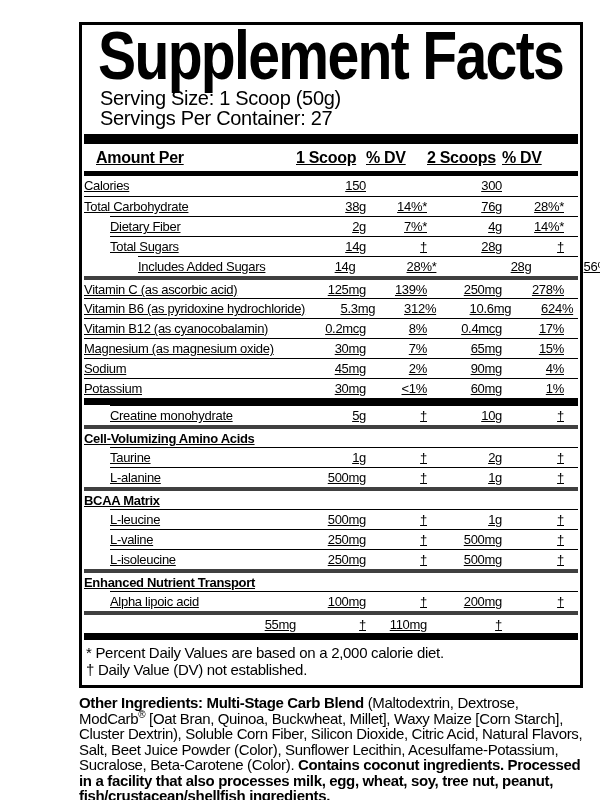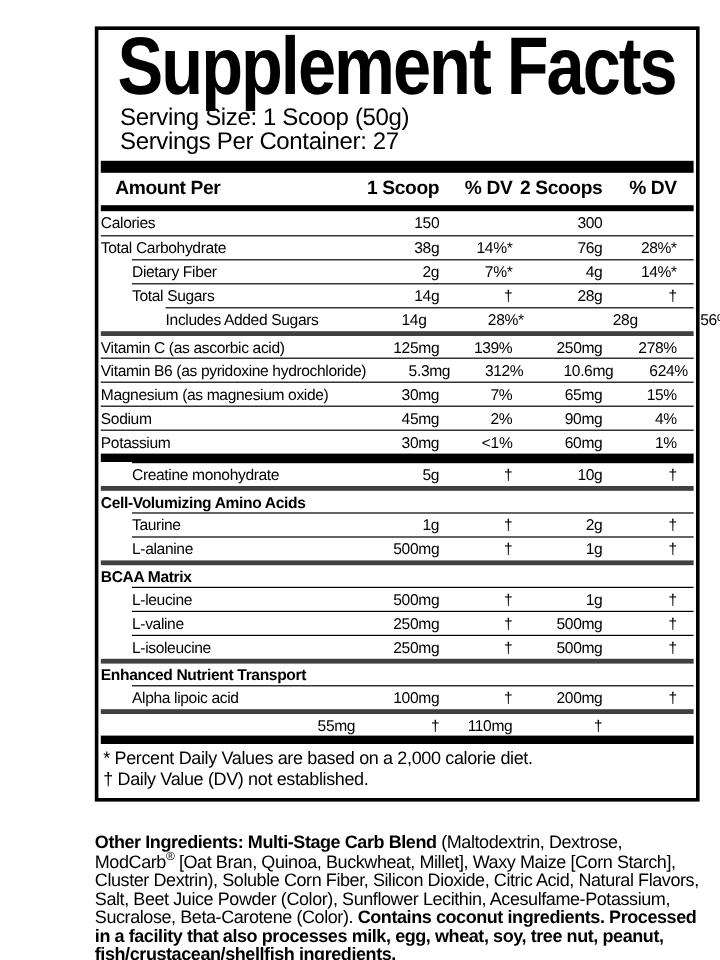--- a/index.html
+++ b/index.html
@@ -42,29 +42,30 @@
 
   .bar { background: #000; }
   .bar-top { height: 10px; }
   .bar-mid { height: 5px; }
   .bar-section { height: 7px; }
 
   .grid-row {
     display: grid;
     grid-template-columns: 1fr 70px 61px 75px 62px;
     padding-right: 14px;
+    text-decoration: underline;
   }
   .header-row {
     height: 27px; line-height: 27px;
     font-weight: bold;
     font-size: 16px;
     letter-spacing: -0.3px;
   }
   .header-row .hname { padding-left: 12px; }
-  .hval { text-align: right; white-space: nowrap; }
+  .hval { white-space: nowrap; }
 
   .row {
     height: 19px; line-height: 19px;
     font-size: 13px;
     letter-spacing: -0.3px;
   }
   .row.sep-none   { height: 20px; }
   .row.sep-thin   { border-top: 1px solid #000; }
   .row.sep-medium { border-top: 4px solid #404040; height: 18px; }
   .row.ind1 { margin-left: 26px; }
@@ -163,20 +164,27 @@
           <span class="val">278%</span>
         </div>
         <div class="grid-row row sep-thin">
           <span class="name">Vitamin B6 (as pyridoxine hydrochloride)</span>
           <span class="val">5.3mg</span>
           <span class="val">312%</span>
           <span class="val">10.6mg</span>
           <span class="val">624%</span>
         </div>
         <div class="grid-row row sep-thin">
+          <span class="name">Vitamin B12 (as cyanocobalamin)</span>
+          <span class="val">0.2mcg</span>
+          <span class="val">8%</span>
+          <span class="val">0.4mcg</span>
+          <span class="val">17%</span>
+        </div>
+        <div class="grid-row row sep-thin">
           <span class="name">Magnesium (as magnesium oxide)</span>
           <span class="val">30mg</span>
           <span class="val">7%</span>
           <span class="val">65mg</span>
           <span class="val">15%</span>
         </div>
         <div class="grid-row row sep-thin">
           <span class="name">Sodium</span>
           <span class="val">45mg</span>
           <span class="val">2%</span>

